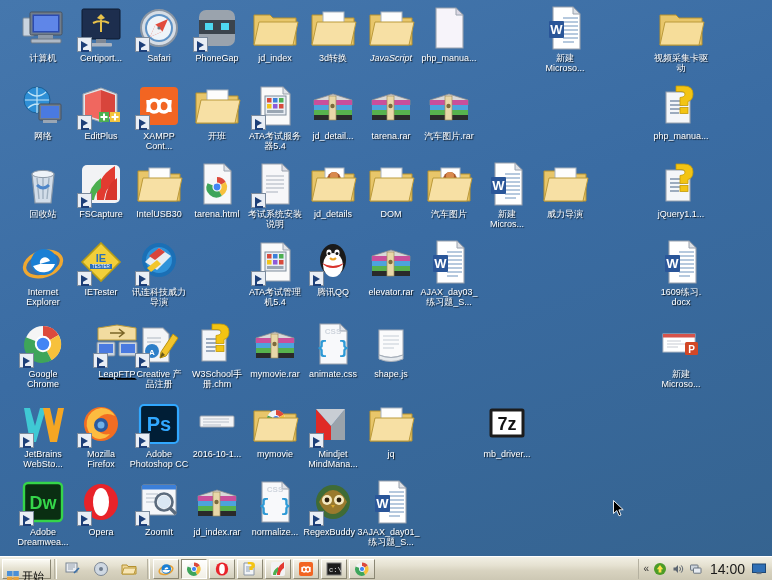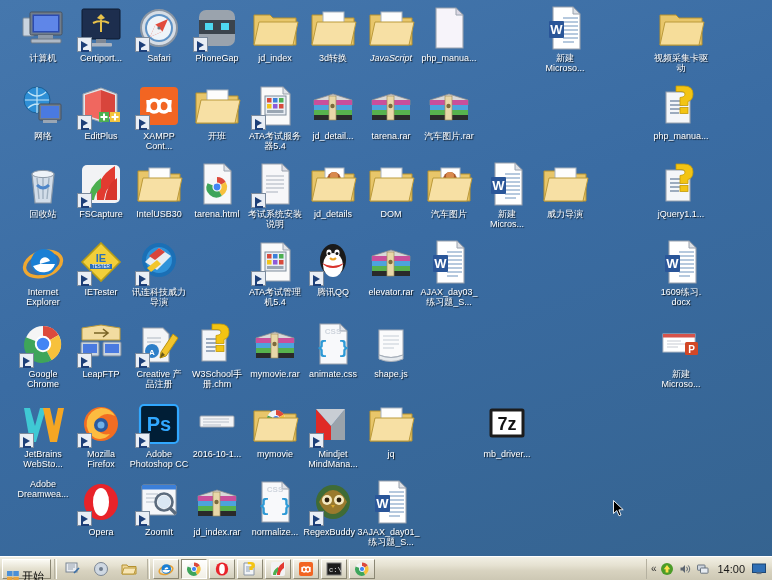--- a/index.html
+++ b/index.html
@@ -138,21 +138,21 @@
     margin-right: 2px;
     height: 20px;
     display: flex;
     align-items: center;
     gap: 4px;
     padding: 0 4px;
     border-left: 1px solid #b5b1a0;
     box-sizing: border-box;
   }
   #tray .clock {
-    font-size: 11px;
+    font-size: 14px;
     color: #1a1a1a;
     font-family: "Liberation Sans", sans-serif;
     padding: 0 3px;
   }
   .tray-icon { width: 14px; height: 14px; display:block; }
   
   #cursor {
     position: absolute;
     left: 613px;
     top: 500px;
@@ -647,21 +647,21 @@
             <path d="M24 6 a18 18 0 0 1 15.6 9 L24 24 Z" fill="#dc4a3c"></path>
             <path d="M39.6 15 a18 18 0 0 1 -7 25.2 L24 24 Z" fill="#f7c13c"></path>
             <path d="M32.6 40.2 a18 18 0 0 1 -25.8 -23 L24 24 Z" fill="#3ea55a"></path>
             <circle cx="24" cy="24" r="7.2" fill="#4285f4" stroke="#ffffff" stroke-width="2"></circle>
           </svg>
           <span class="shortcut"></span>
         </div>
         <div class="label">Google
 Chrome</div>
       </div>
-      <div class="icon" style="left: 62px; top: 320px;">
+      <div class="icon" style="left: 78px; top: 320px; text-decoration: underline;">
         <div class="glyph">
           <svg viewBox="0 0 48 48">
             <rect x="4" y="22" width="18" height="14" rx="1" fill="#c9d4e0" stroke="#7d8b9b"></rect>
             <rect x="6" y="24" width="14" height="9" fill="#4a7ae0"></rect>
             <rect x="26" y="22" width="18" height="14" rx="1" fill="#c9d4e0" stroke="#7d8b9b"></rect>
             <rect x="28" y="24" width="14" height="9" fill="#4a7ae0"></rect>
             <path d="M5 8 L24 5 L43 8 L43 20 L5 20 Z" fill="#f2dca0" stroke="#bb9a3b"></path>
             <path d="M17 13 h14 M26 9 l5 4 l-5 4" stroke="#7a6426" stroke-width="1.6" fill="none"></path>
           </svg>
           <span class="shortcut"></span>
@@ -826,20 +826,27 @@
       <div class="icon" style="left: 468px; top: 400px;">
         <div class="glyph">
           <svg viewBox="0 0 48 48">
             <rect x="8" y="10" width="32" height="26" rx="1" fill="#ffffff" stroke="#1c1c1c" stroke-width="3"></rect>
             <text x="24" y="30" font-size="18" font-weight="bold" fill="#111" text-anchor="middle" font-family="Liberation Sans, sans-serif">7z</text>
           </svg>
         </div>
         <div class="label">mb_driver...</div>
       </div>
       <div class="icon" style="left: 4px; top: 478px;">
+        <div class="glyph">
+          <svg viewBox="0 0 48 48">
+            <rect x="5" y="5" width="38" height="38" rx="4" fill="#0a2e12" stroke="#35d54a" stroke-width="2.4"></rect>
+            <text x="24" y="31" font-size="18" font-weight="bold" fill="#35d54a" text-anchor="middle" font-family="Liberation Sans, sans-serif">Dw</text>
+          </svg>
+          <span class="shortcut"></span>
+        </div>
         <div class="label">Adobe
 Dreamwea...</div>
       </div>
       <div class="icon" style="left: 62px; top: 478px;">
         <div class="glyph">
           <svg viewBox="0 0 48 48">
             <ellipse cx="24" cy="24" rx="17" ry="18" fill="#e8232a"></ellipse>
             <ellipse cx="24" cy="24" rx="8" ry="14" fill="#ffffff"></ellipse>
           </svg>
           <span class="shortcut"></span>

